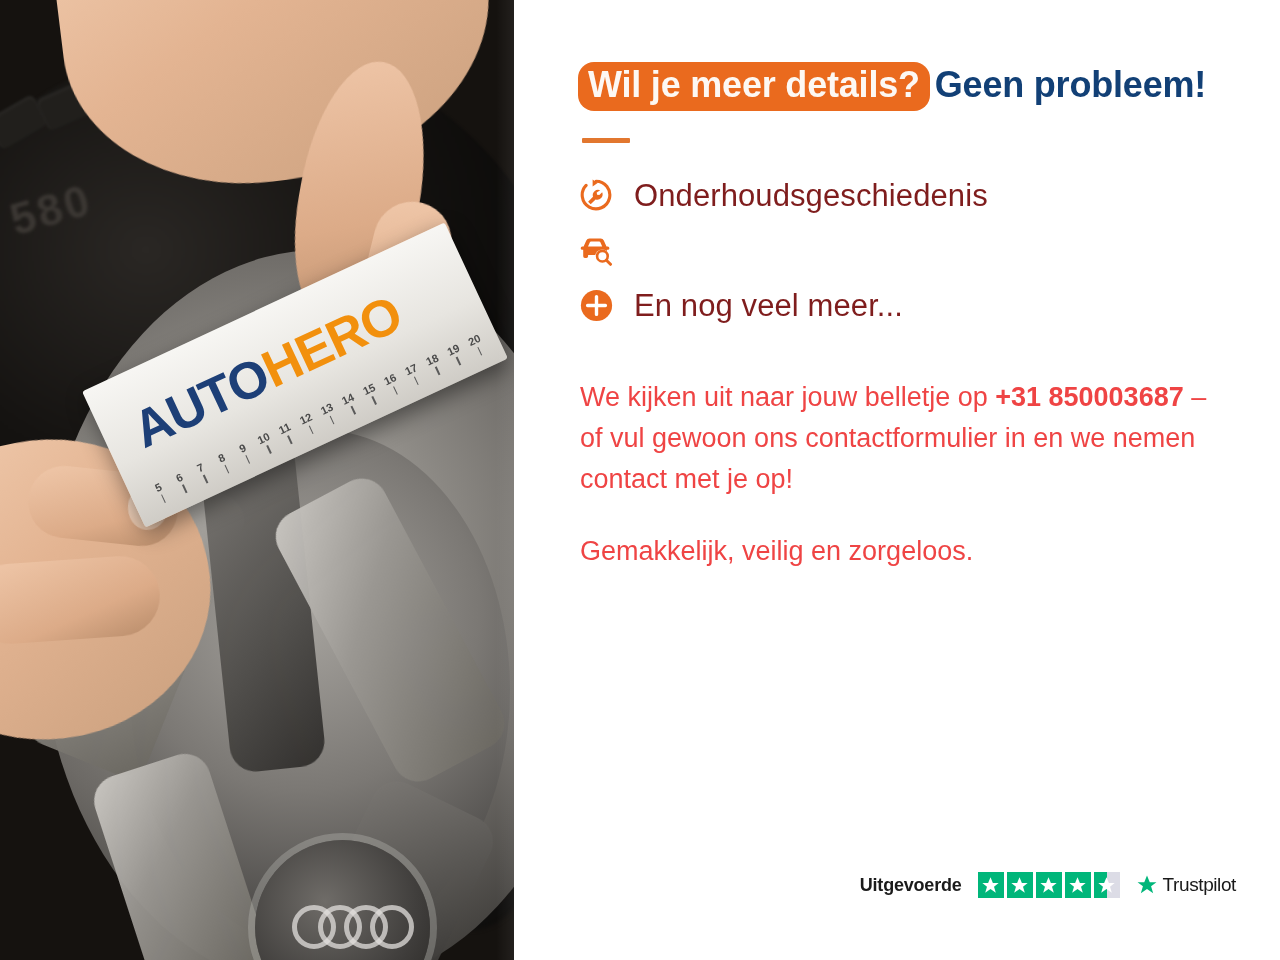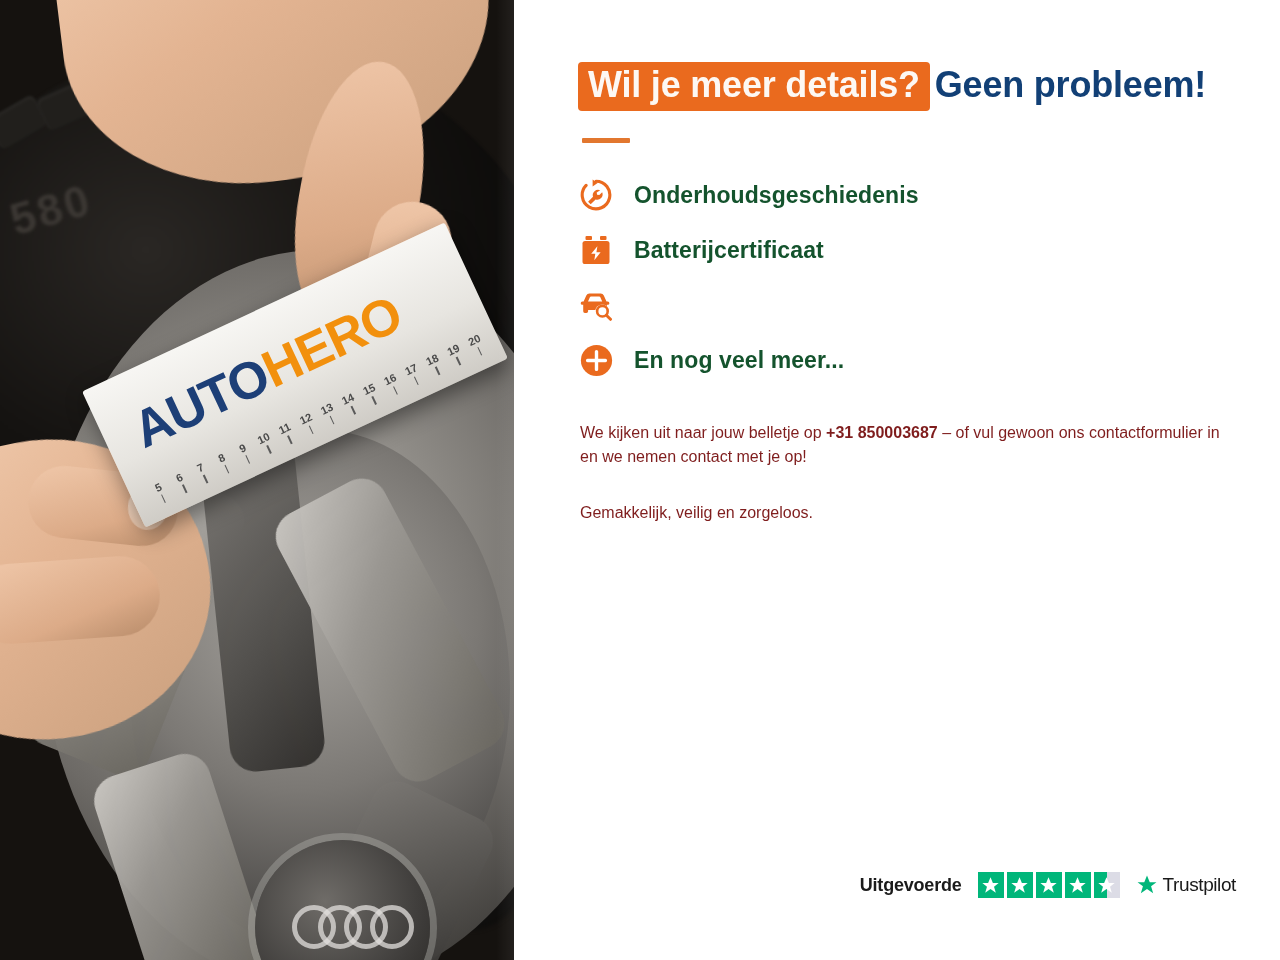--- a/index.html
+++ b/index.html
@@ -134,42 +134,42 @@
     flex:1 1 auto;position:relative;background:#ffffff;
     padding:62px 44px 0 64px;box-sizing:border-box;
   }
   .headline{
     margin:0;line-height:1.17;
     font-size:36px;font-weight:800;color:#124076;
     letter-spacing:-.2px;
   }
   .hl-badge{
     display:inline-block;background:#ea6a1e;color:#fdf8f3;
-    padding:2px 10px 5px 10px;border-radius:4px;margin-right:5px;
+    padding:2px 10px 5px 10px;border-radius:16px;margin-right:5px;
   }
   .hl-line2{display:block;margin-top:9px;}
 
   .rule{
     width:48px;height:5px;background:#e2772f;margin:27px 0 34px 4px;border-radius:1px;
   }
 
   .features{list-style:none;margin:0;padding:0;}
   .feature{
     display:flex;align-items:center;gap:20px;margin-bottom:19px;
   }
   .feature .ico{
     flex:0 0 36px;width:36px;height:36px;display:flex;align-items:center;justify-content:center;
   }
   .feature .ico svg{display:block;}
   .feature .lbl{
-    font-size:23px;color:#14532d;font-weight:700;letter-spacing:.1px;line-height:1;
+    font-size:31px;color:#7f1d1d;font-weight:400;letter-spacing:.1px;line-height:1;
   }
 
   .body-copy{
-    margin:43px 0 0 2px;font-size:16px;line-height:1.52;color:#7f1d1d;
+    margin:54px 0 0 2px;font-size:27px;line-height:1.52;color:#ef4444;
     max-width:660px;
   }
   .body-copy strong{font-weight:800;}
   .body-copy p{margin:0;}
   .body-copy p + p{margin-top:31px;}
 
   
   .trustpilot{
     position:absolute;right:44px;bottom:62px;
     display:flex;align-items:center;gap:16px;
@@ -319,31 +319,20 @@
           <svg width="34" height="34" viewBox="0 0 34 34" aria-hidden="true">
             <path d="M17 3.2a13.8 13.8 0 1 1-9.9 4.2" fill="none" stroke="#ea6a1e" stroke-width="3.1" stroke-linecap="round"></path>
             <path d="M13.6 1.6l5 3.4-5 3.4z" fill="#ea6a1e"></path>
             <path d="M21.2 12.2a5.4 5.4 0 0 0-7.2 6.6l-4.9 4.9 2.6 2.6 4.9-4.9a5.4 5.4 0 0 0 6.6-7.2l-2.9 2.9-2.2-.4-.4-2.2z" fill="#ea6a1e"></path>
           </svg>
         </span>
         <span class="lbl">Onderhoudsgeschiedenis</span>
       </li>
 
 
-      <li class="feature">
-        <span class="ico">
-          <svg width="32" height="32" viewBox="0 0 32 32" aria-hidden="true">
-            <rect x="5.5" y="2" width="6.5" height="4" rx="1" fill="#ea6a1e"></rect>
-            <rect x="20" y="2" width="6.5" height="4" rx="1" fill="#ea6a1e"></rect>
-            <rect x="2.5" y="7" width="27" height="23" rx="2.6" fill="#ea6a1e"></rect>
-            <path d="M17.4 12.2l-6.2 7.6h4.1l-1 6.4 6.3-7.9h-4.2z" fill="#ffffff"></path>
-          </svg>
-        </span>
-        <span class="lbl">Batterijcertificaat</span>
-      </li>
 
       <li class="feature">
         <span class="ico">
           <svg width="34" height="32" viewBox="0 0 34 32" aria-hidden="true">
             <path d="M4.6 12.6l2.7-6.2A3.4 3.4 0 0 1 10.4 4.4h11.3a3.4 3.4 0 0 1 3.1 2l2.7 6.2h1.3a1.6 1.6 0 0 1 0 3.2h-.9v6.4a1.7 1.7 0 0 1-1.7 1.7h-1.5a1.7 1.7 0 0 1-1.7-1.7v-1.3H9.1v1.3A1.7 1.7 0 0 1 7.4 23.9H5.9a1.7 1.7 0 0 1-1.7-1.7v-6.4h-.9a1.6 1.6 0 1 1 0-3.2zM9 12.6h14.2l-2-4.6a1.1 1.1 0 0 0-1-.6h-8.2a1.1 1.1 0 0 0-1 .6z" fill="#ea6a1e"></path>
             <circle cx="23.4" cy="22.6" r="7.2" fill="#ffffff"></circle>
             <circle cx="23.4" cy="22.2" r="5.3" fill="none" stroke="#ea6a1e" stroke-width="2.6"></circle>
             <path d="M27.4 26.2l4.1 4.1" stroke="#ea6a1e" stroke-width="3" stroke-linecap="round" fill="none"></path>
           </svg>
         </span>

